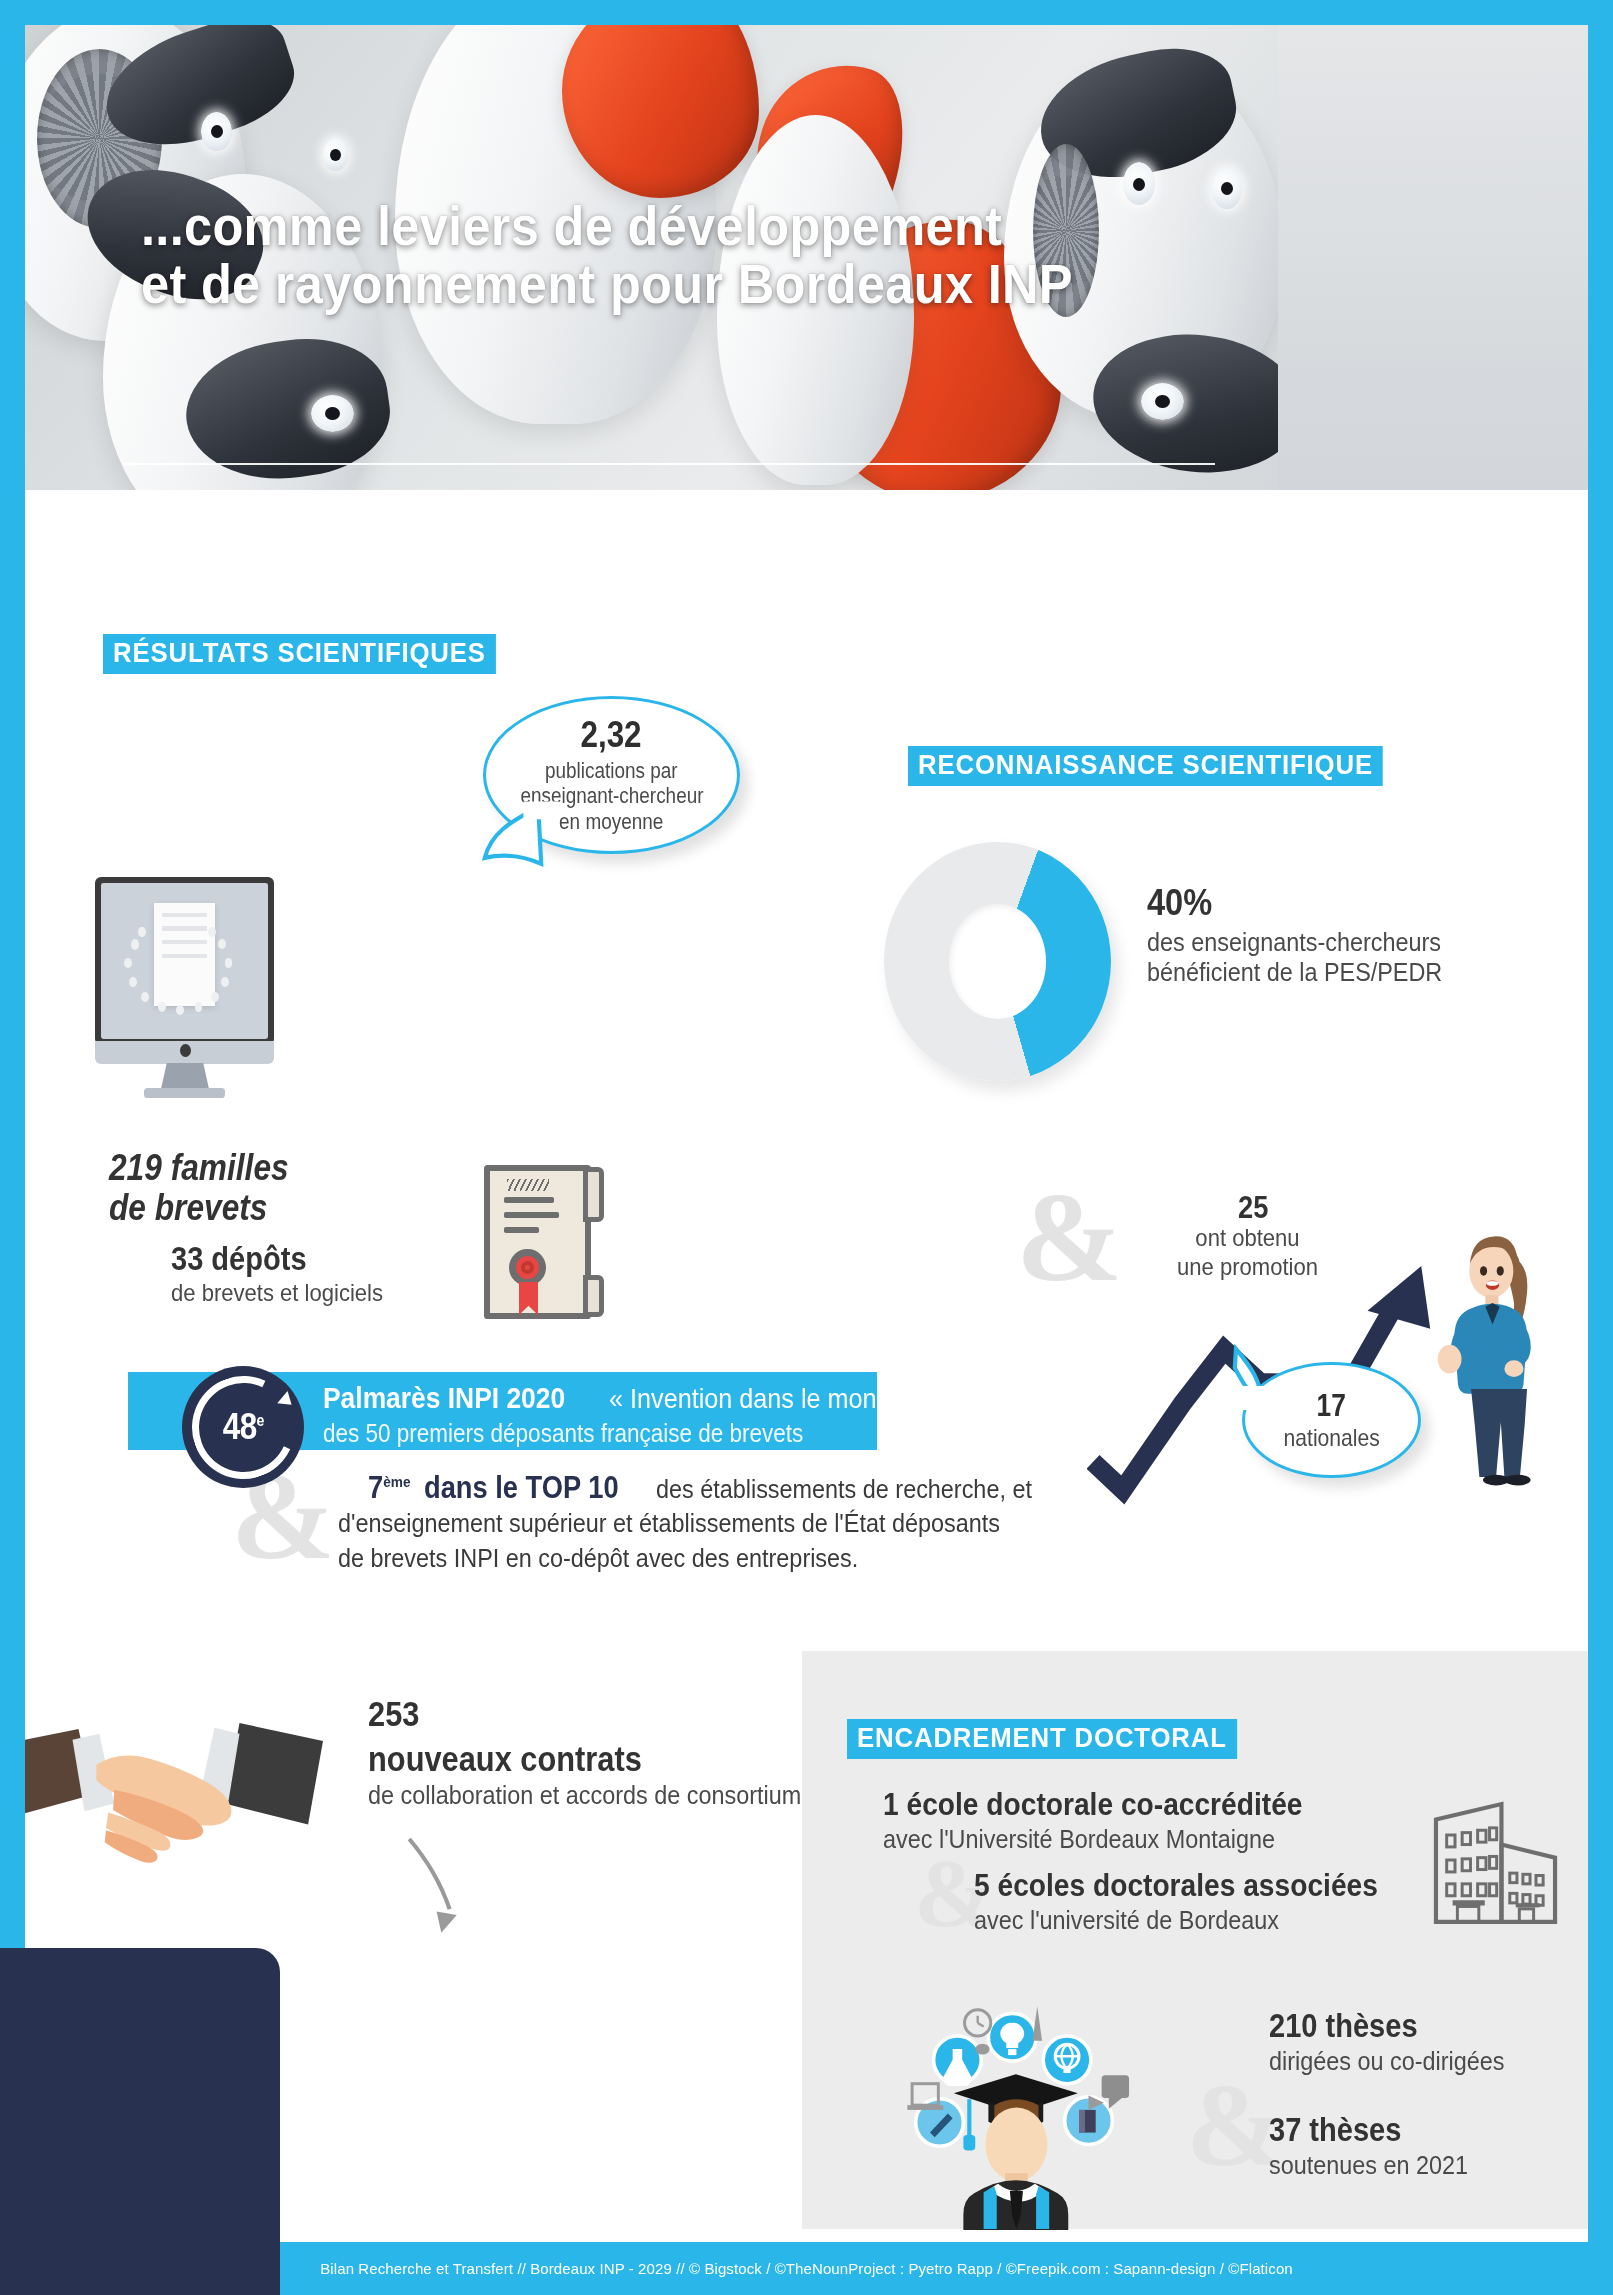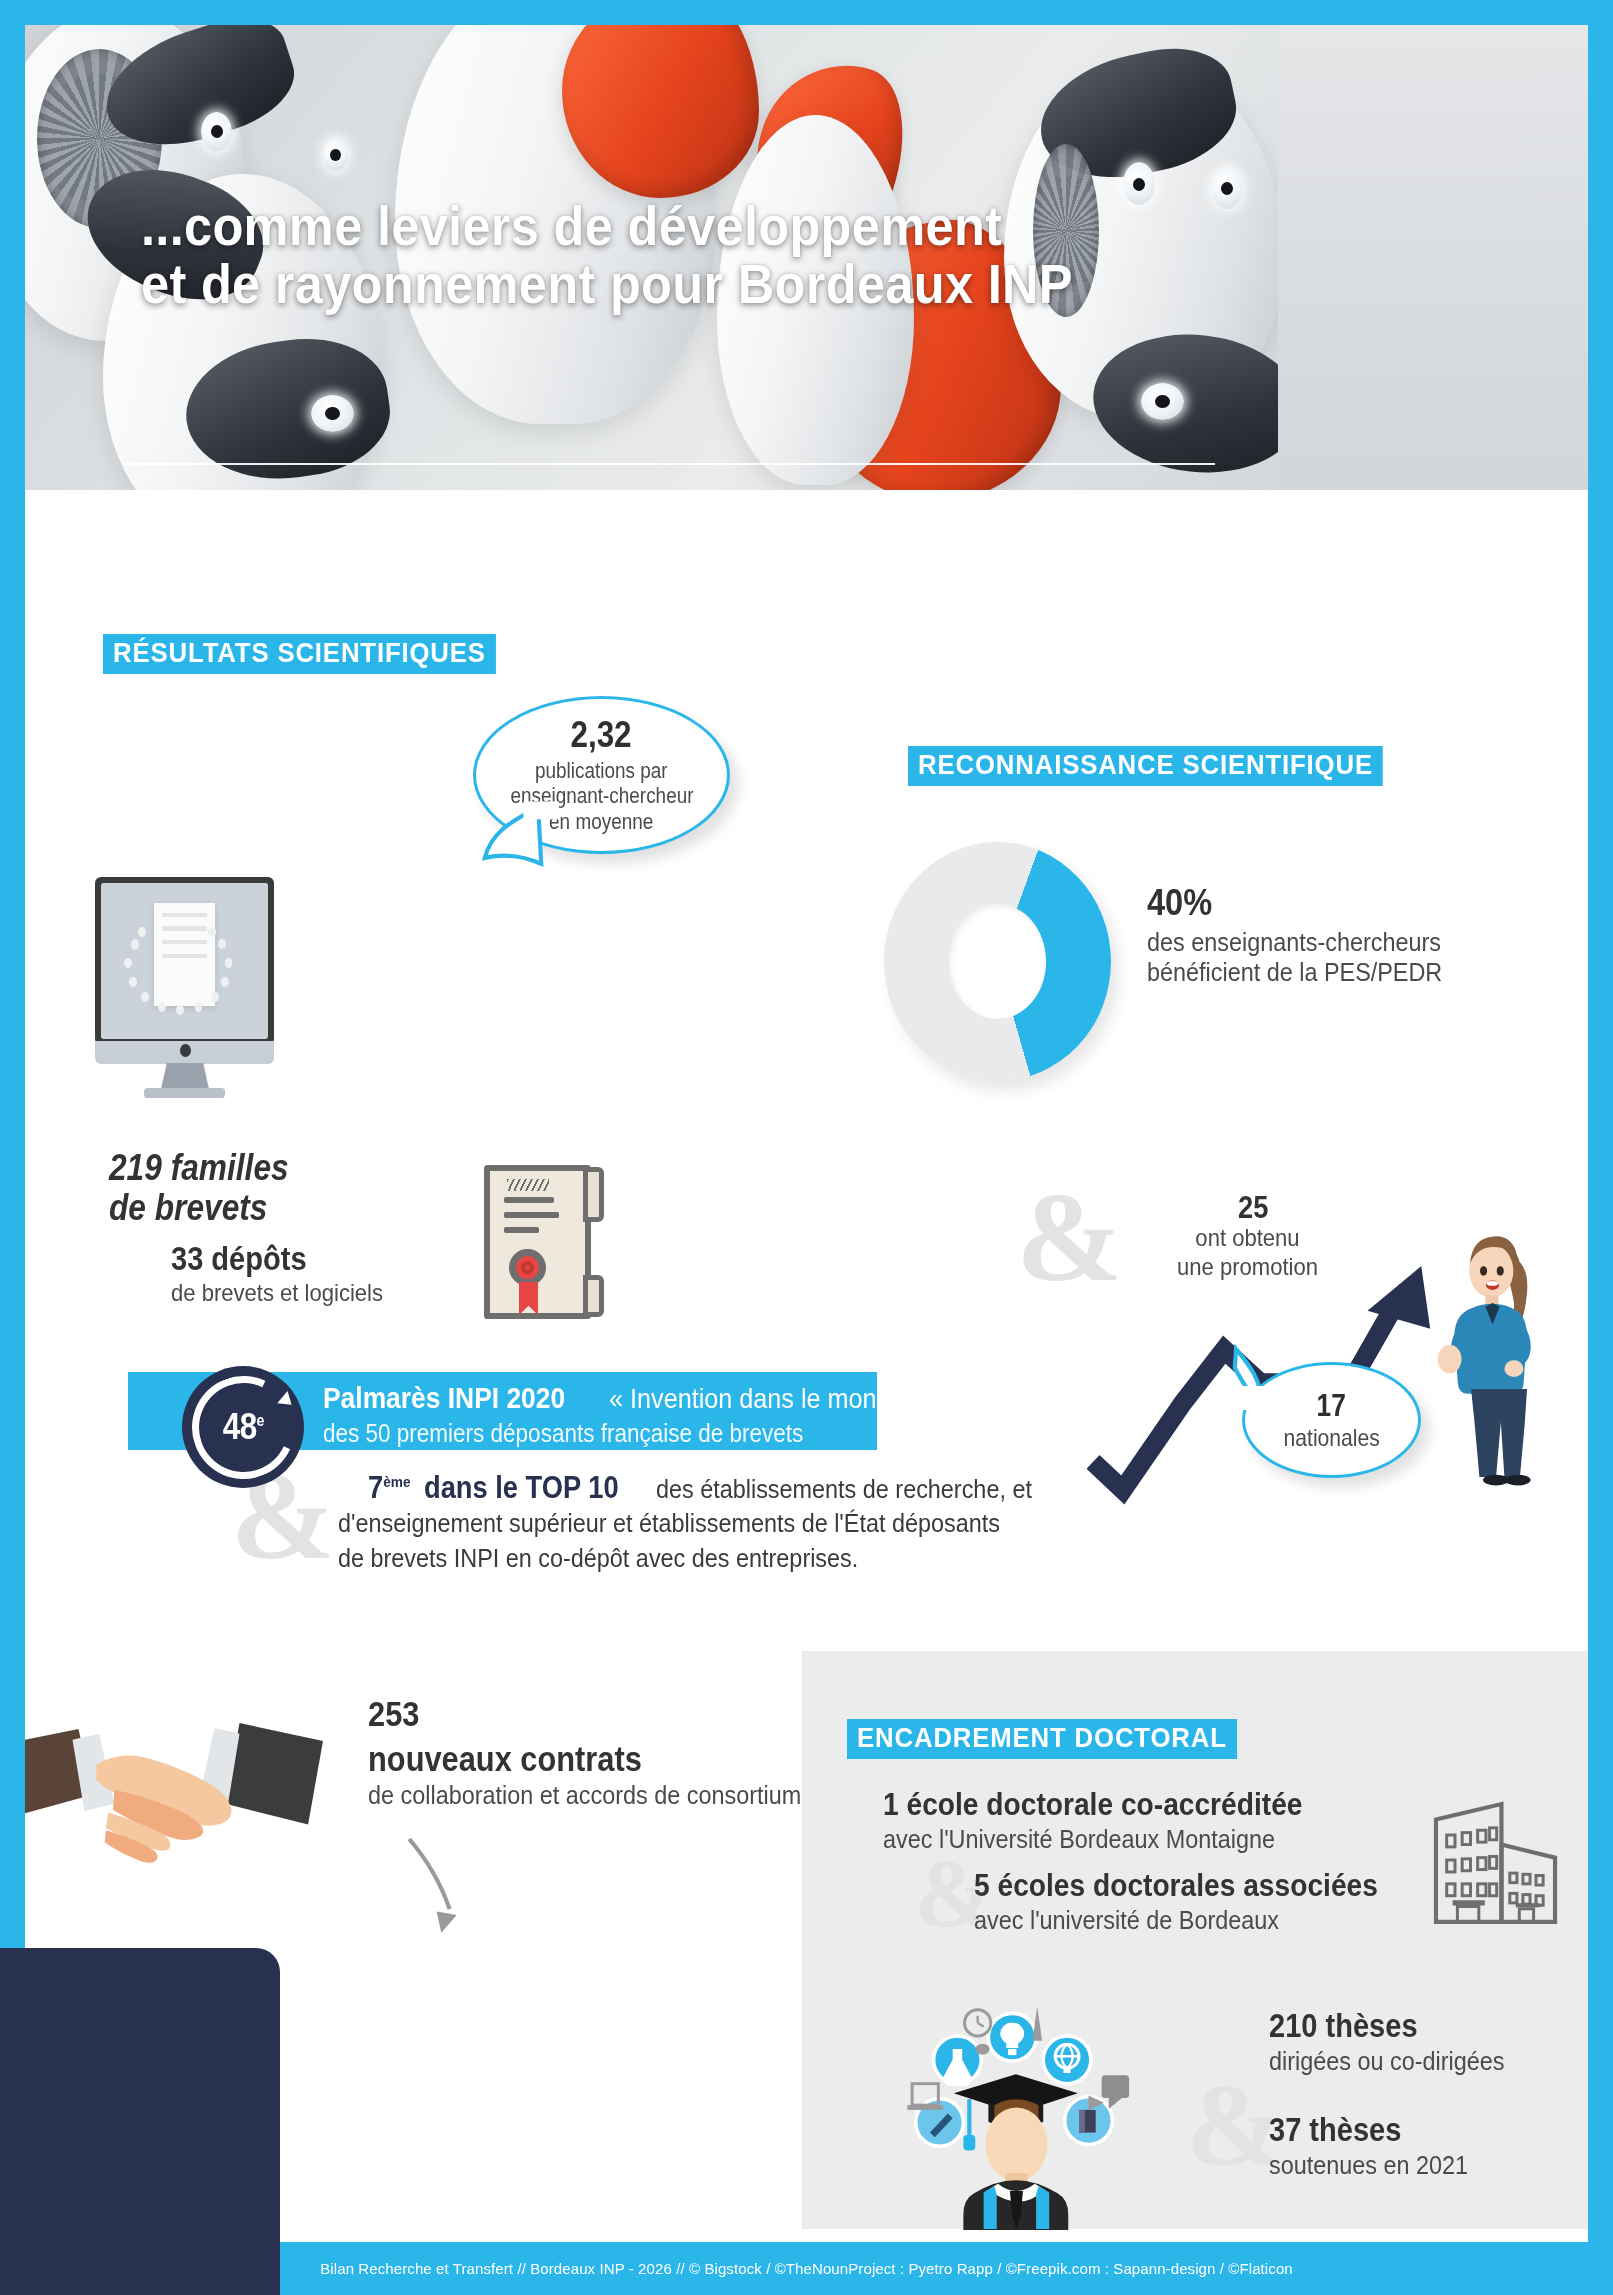--- a/index.html
+++ b/index.html
@@ -340,21 +340,21 @@
       <div>...comme leviers de développement</div>
       <div>et de rayonnement pour Bordeaux INP</div>
     </div>
     <div class="hero-rule"></div>
   </div>
 
   <div style="position:absolute; left:78px; top:609px;">
     <span class="chip">RÉSULTATS SCIENTIFIQUES</span>
   </div>
 
-  <div class="bubble" style="left:448px; top:671px; width:257px; height:158px;">
+  <div class="bubble" style="left:458px; top:671px; width:257px; height:158px;">
     <div class="num" style="font-size:37px; margin-bottom:2.4px;">2,32</div>
     <div class="sub" style="font-size:21.5px;">publications par</div>
     <div class="sub" style="font-size:21.5px;">enseignant-chercheur</div>
     <div class="sub" style="font-size:21.5px;">en moyenne</div>
   </div>
   <svg class="bubble-tail" style="left:442px; top:776px; width:95px; height:90px;" viewBox="0 0 160 150">
     <path d="M120 10 C70 35, 40 55, 30 95 C60 88, 95 92, 125 105 Z" fill="#ffffff" stroke="#2BB6EA" stroke-width="7"></path>
     <rect x="95" y="0" width="60" height="30" fill="#ffffff"></rect>
   </svg>
 
@@ -632,17 +632,17 @@
 
  </div>
 
  <div class="blue-left-strip"></div>
 
  <div class="navy-shape" style="left:0; top:1948px; width:280px; height:347px;
              clip-path: polygon(0 0, 470 38%, 470 100%, 0 78%);
              border-radius: 0 24px 0 0;"></div>
 
  <div class="footer">
-   <span>Bilan Recherche et Transfert // Bordeaux INP - 2026 // © Bigstock / ©TheNounProject  : Pyetro Rapp / ©Freepik.com : Sapann-design / ©Flaticon</span>
+   <span>Bilan Recherche et Transfert // Bordeaux INP - 2029 // © Bigstock / ©TheNounProject  : Pyetro Rapp / ©Freepik.com : Sapann-design / ©Flaticon</span>
  </div>
 
 </div>
 
 
 </body></html>

